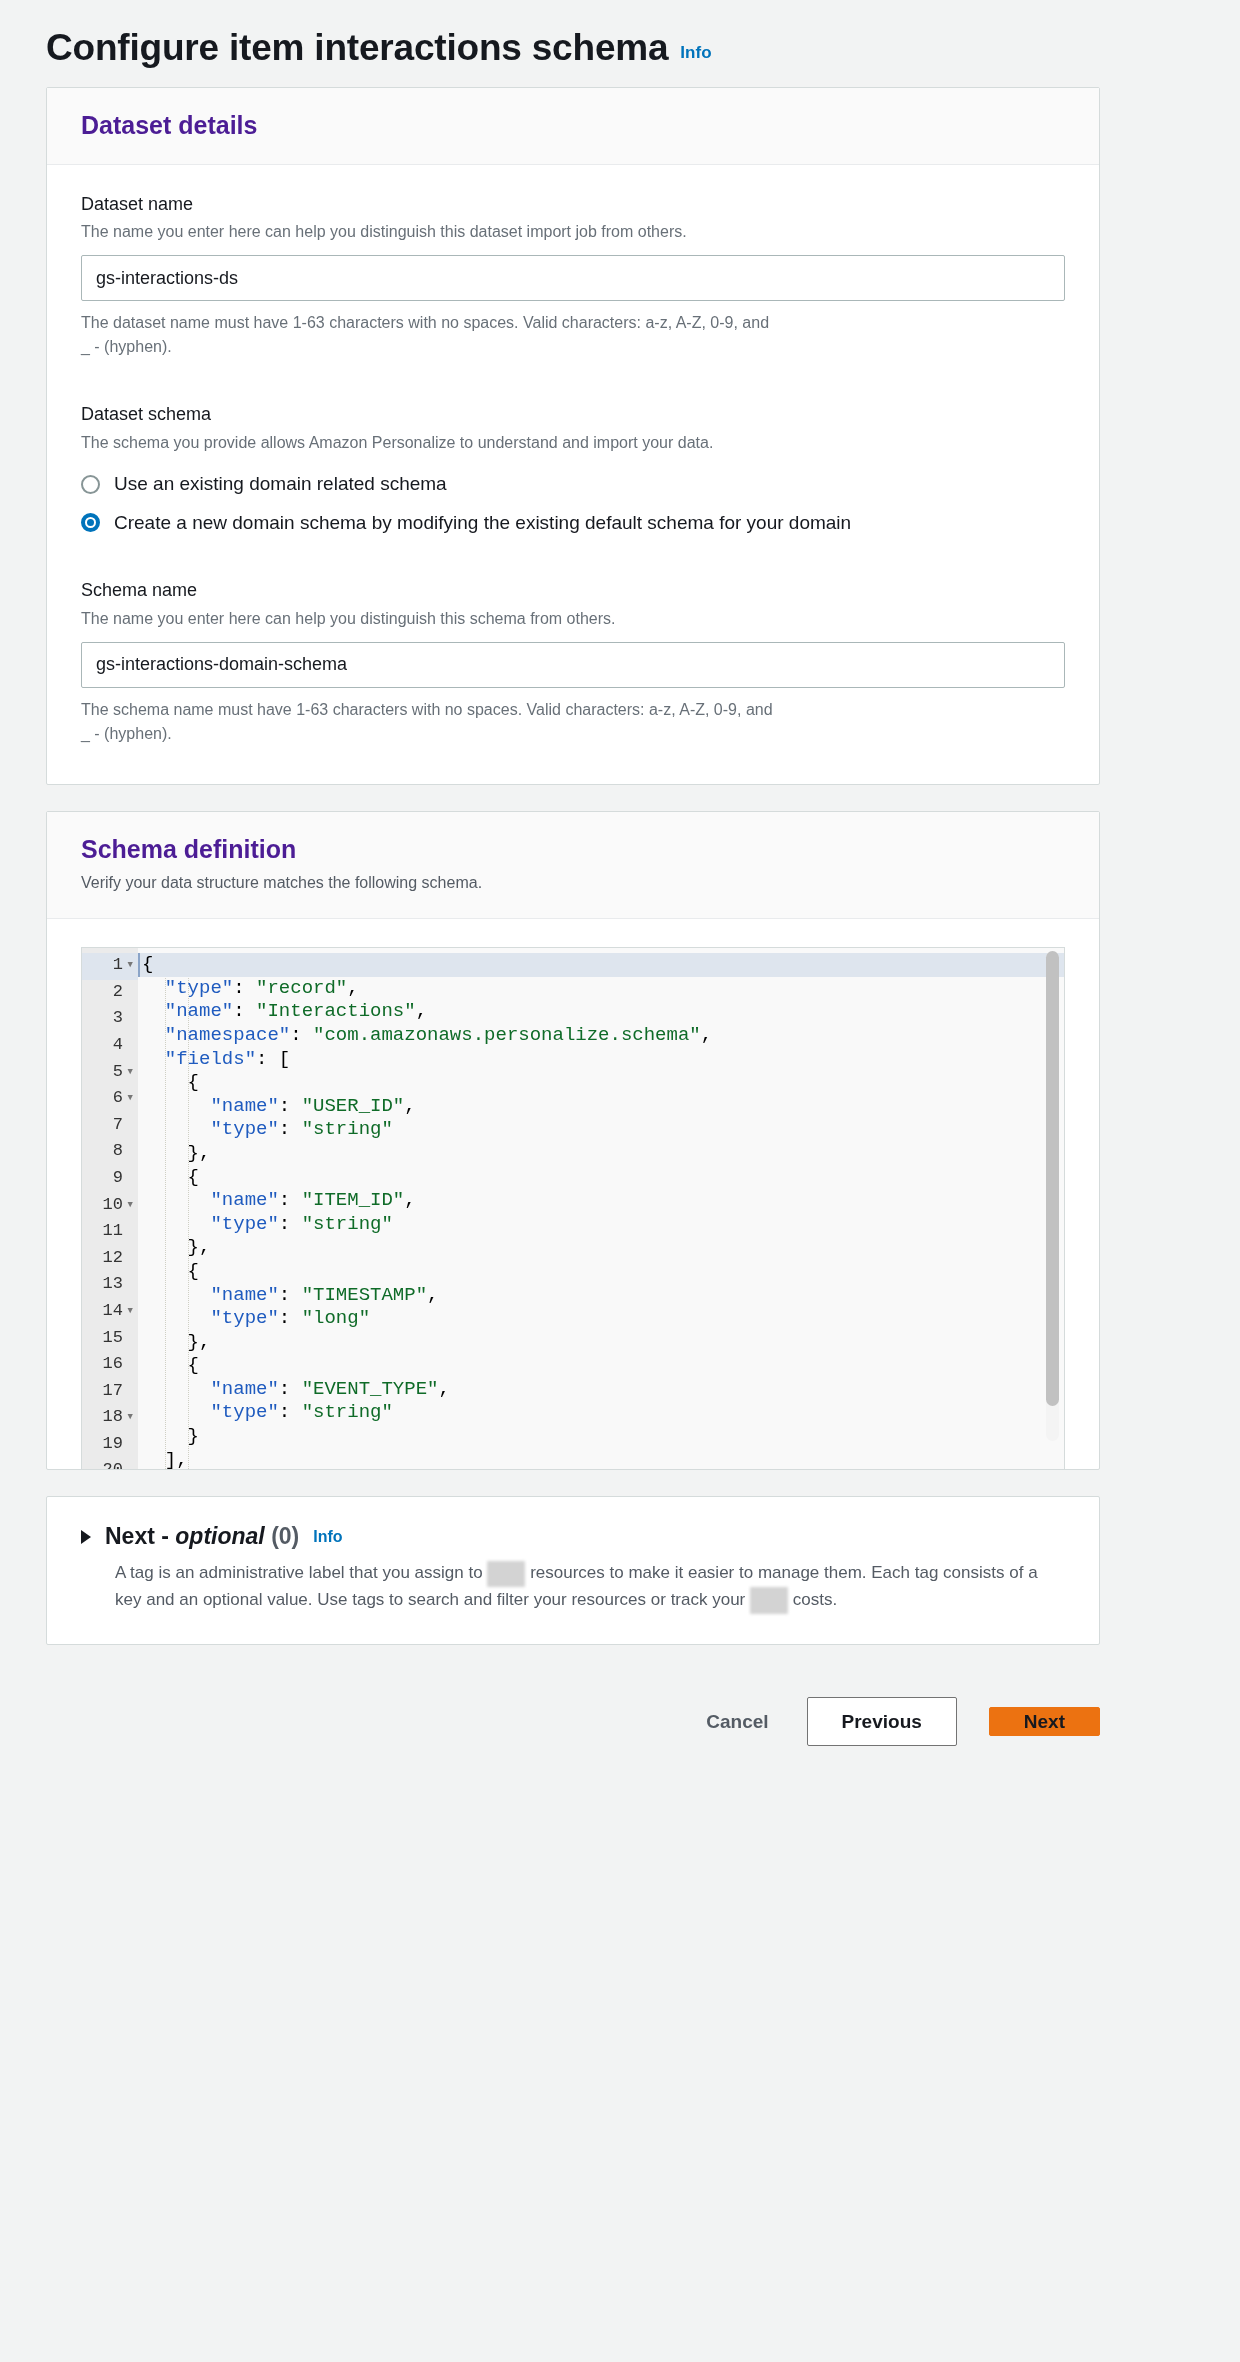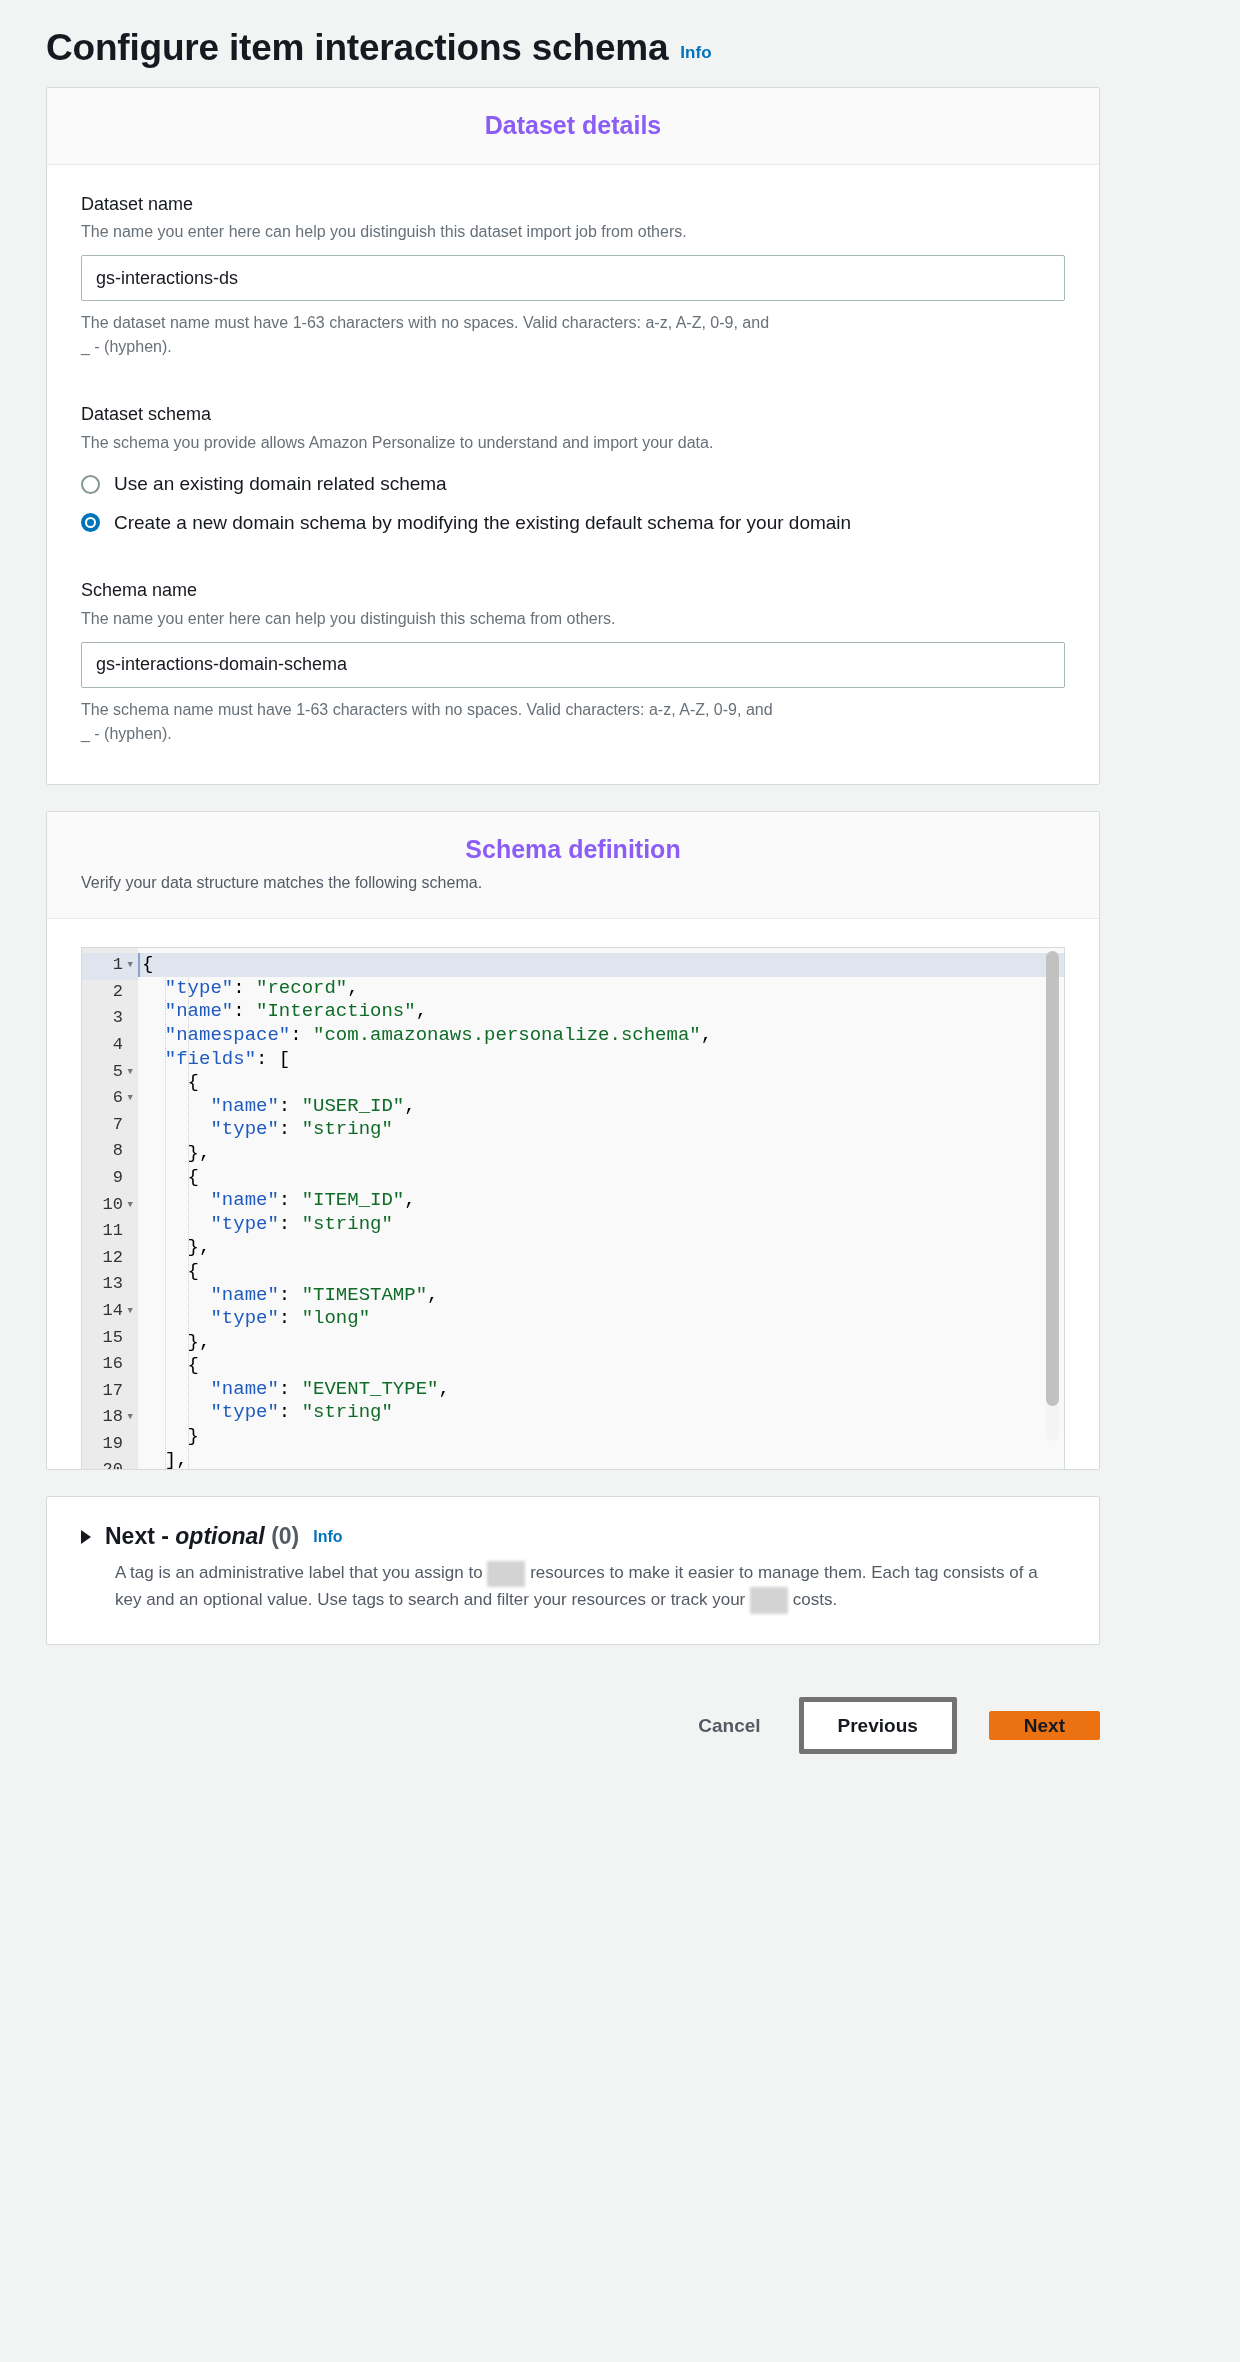--- a/index.html
+++ b/index.html
@@ -47,23 +47,22 @@
     margin: 0 46px 26px 46px;
   }
   .card-head {
     background: #fafafa;
     border-bottom: 1px solid #e9ebed;
     padding: 22px 34px 24px 34px;
   }
   .card-title {
     font-size: 25px;
     font-weight: bold;
-    color: #8b5cf6;
+    color: #4c1d95;
     line-height: 1.2;
-    text-align: center;
   }
   .card-subtitle {
     font-size: 16px;
     color: #545b64;
     margin-top: 8px;
     line-height: 1.4;
   }
   .card-body { padding: 28px 34px 34px 34px; }
 
   
@@ -296,21 +295,21 @@
     line-height: 1;
   }
   .btn-link {
     background: none;
     border: none;
     color: #545b64;
     padding: 10px 6px;
   }
   .btn-normal {
     background: #ffffff;
-    border: 5px solid #737373;
+    border: 1px solid #737373;
     color: #16191f;
     padding: 14px 34px;
   }
   .btn-primary {
     background: #ec7211;
     border: 1px solid #ec7211;
     color: #16191f;
     padding: 4px 34px;
   }
 </style>

